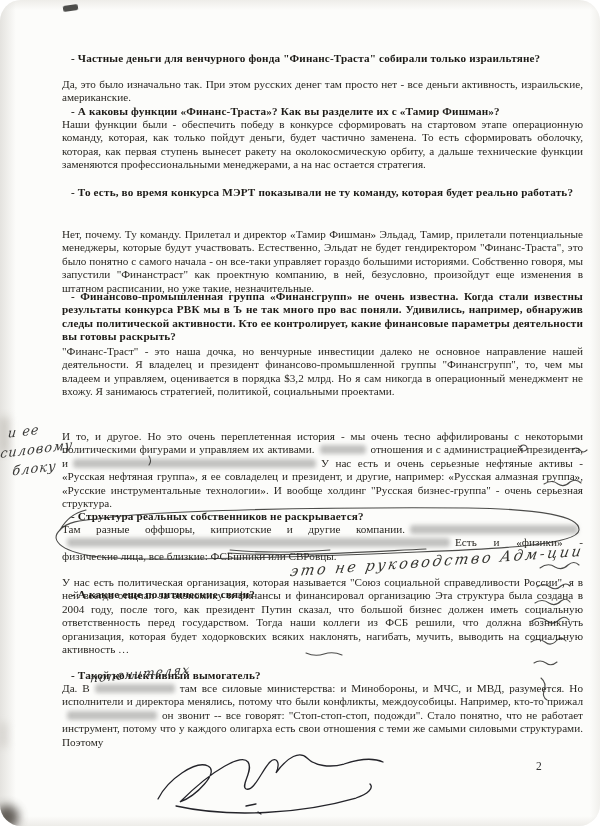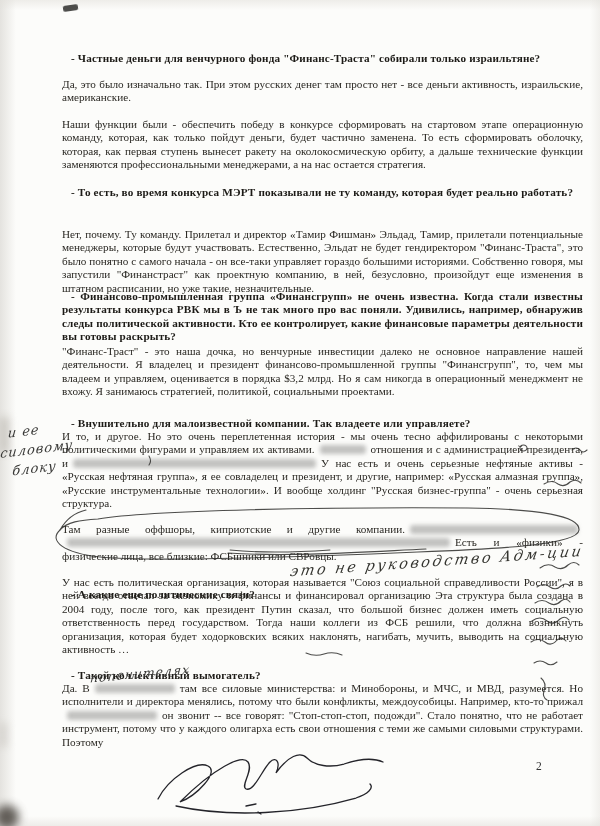--- a/index.html
+++ b/index.html
@@ -2,20 +2,21 @@
 <html><head>
 <meta charset="utf-8">
 <style>
   html,body { margin:0; padding:0; }
   body { width:600px; height:826px; background:#ffffff; }
   .page {
     position:relative; width:600px; height:826px; overflow:hidden;
     background:#fcfcfa;
     font-family:"Liberation Serif", serif;
     color:#26241f;
+    border-radius:21px;
   }
   .edge-left { position:absolute; left:0; top:0; width:16px; height:100%;
     background:linear-gradient(90deg,#d7d5d0,rgba(255,255,255,0)); opacity:.65; }
   .edge-top { position:absolute; left:0; top:0; width:100%; height:10px;
     background:linear-gradient(#e2e0db,rgba(255,255,255,0)); opacity:.55; }
   .edge-right { position:absolute; right:0; top:0; width:10px; height:100%;
     background:linear-gradient(270deg,#e3e1dc,rgba(255,255,255,0)); opacity:.45; }
   .edge-bottom { position:absolute; left:0; bottom:0; width:100%; height:10px;
     background:linear-gradient(0deg,#dedcd7,rgba(255,255,255,0)); opacity:.5; }
 
@@ -74,29 +75,30 @@
   <div class="edge-right artifact"></div>
   <div class="edge-bottom artifact"></div>
 
   <div class="artifact a-topmark"></div>
   <div class="artifact a-smudge1"></div>
   <div class="artifact a-smudge2"></div>
   <div class="artifact a-corner"></div>
 
   <p class="para q p0">- Частные деньги для венчурного фонда  "Финанс-Траста" собирали только израильтяне?</p>
   <p class="para p1">Да, это было изначально так. При этом русских денег там просто нет - все деньги активность, израильские, американские.</p>
+  <p class="para q p2">- А каковы функции «Финанс-Траста»? Как вы разделите их с «Тамир Фишман»?</p>
   <p class="para q p4">- То есть, во время конкурса МЭРТ показывали не ту команду, которая будет реально работать?</p>
   <p class="para p3">Наши функции были - обеспечить победу в конкурсе  сформировать на стартовом этапе операционную команду, которая, как только пойдут деньги, будет частично заменена. То есть сформировать оболочку, которая, как первая ступень вынесет ракету на околокосмическую орбиту, а дальше технические функции заменяются профессиональными менеджерами, а на нас остается стратегия.</p>
   <p class="para p5">Нет, почему. Ту команду. Прилетал и директор «Тамир Фишман» Эльдад, Тамир, прилетали потенциальные менеджеры, которые будут участвовать. Естественно, Эльдат не будет гендиректором "Финанс-Траста", это было понятно с самого начала - он все-таки управляет гораздо большими историями. Собственно говоря, мы запустили "Финанстраст" как проектную компанию, в ней, безусловно, произойдут еще изменения в штатном расписании, но уже такие, незначительные.</p>
   <p class="para q p6">- Финансово-промышленная группа «Финансгрупп» не очень известна. Когда стали известны результаты конкурса РВК мы в Ъ не так много про вас поняли. Удивились, например, обнаружив следы политической активности. Кто ее контролирует, какие финансовые параметры деятельности вы готовы раскрыть?</p>
   <p class="para p7">"Финанс-Траст" - это наша дочка, но венчурные инвестиции далеко не основное направление нашей деятельности. Я владелец и президент финансово-промышленной группы "Финансгрупп", то, чем мы владеем и управляем, оценивается в порядка $3,2 млрд. Но я сам никогда в операционный менеджмент не вхожу. Я занимаюсь стратегией, политикой, социальными проектами.</p>
-  <p class="para q p8">- Внушительно для малоизвестной компании. Так владеете или управляете?</p>
 
   <p class="para p9"><span>И то, и другое. Но это очень переплетенная история - мы очень тесно аффилированы с некоторыми политическими фигурами и управляем их активами.</span><span class="redact r1"></span><span>отношения и с администрацией президента, и</span><span class="redact r2"></span><span>У нас есть и очень серьезные нефтяные активы - «Русская нефтяная группа», я ее совладелец и президент, и другие, например: «Русская алмазная группа», «Русские инструментальные технологии». И вообще холдинг "Русская бизнес-группа" - очень серьезная структура.</span></p>
 
+  <p class="para q p10">- Структура реальных собственников не раскрывается?</p>
 
   <p class="para p11"><span>Там разные оффшоры, киприотские и другие компании.</span><span class="redact r3"></span><span class="redact r4"></span><span>Есть и «физики» - физические лица, все близкие: </span><span>ФСБшники или СВРовцы.</span></p>
 
   <p class="para q p12">- А какие еще политические связи?</p>
   <p class="para p13">У нас есть политическая организация, которая называется "Союз социальной справедливости России", я в ней всегда отвечал за экономику и финансы и финансировал организацию Эта структура была создана в 2004 году, после того, как президент Путин сказал, что большой бизнес должен  иметь социальную ответственность перед государством. Тогда наши коллеги из ФСБ решили, что должна возникнуть организация, которая будет ходорковских всяких наклонять, нагибать, мучить, выводить на социальную активность …</p>
   <p class="para q p14">- Такой коллективный вымогатель?</p>
 
   <p class="para p15"><span>Да. В</span><span class="redact r5"></span><span>там все силовые министерства: и Минобороны, и МЧС, и МВД, разумеется.  Но исполнители и директора менялись, потому что были конфликты, междоусобицы. Например, кто-то прижал</span><span class="redact r6"></span><span>он звонит -- все говорят: "Стоп-стоп-стоп, подожди". Стало понятно, что не работает инструмент, потому что у каждого олигарха есть свои отношения с теми же самыми силовыми структурами. Поэтому</span></p>
 
   <div class="hw hw-left">

